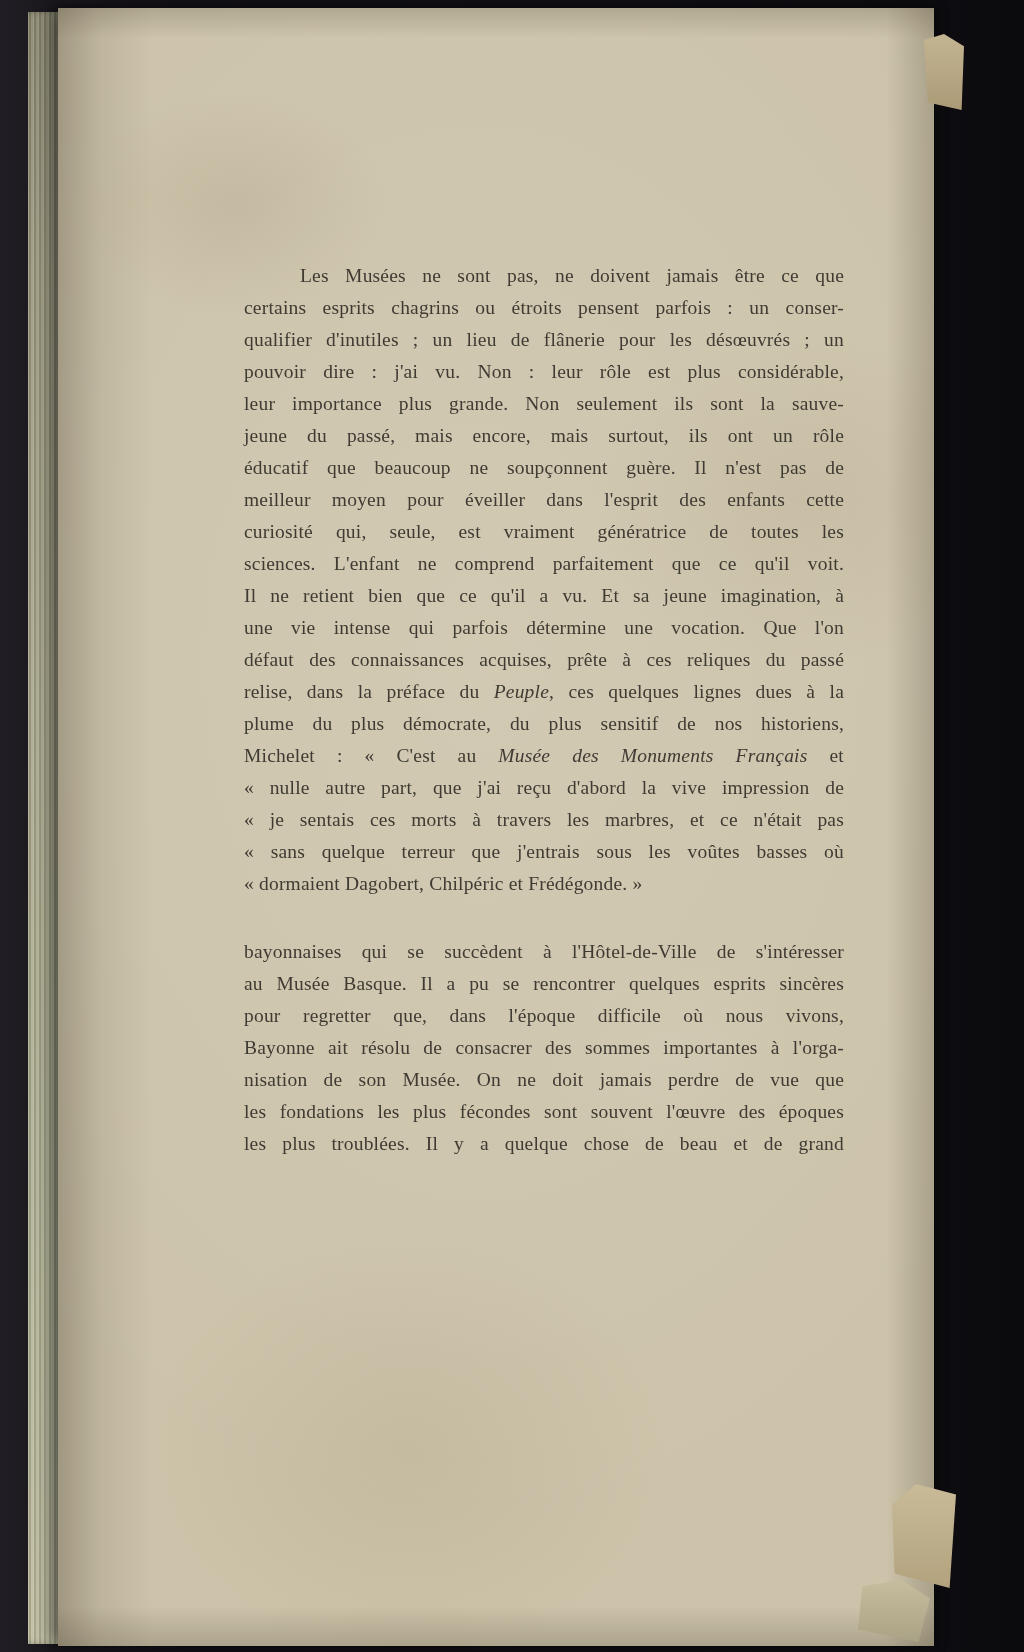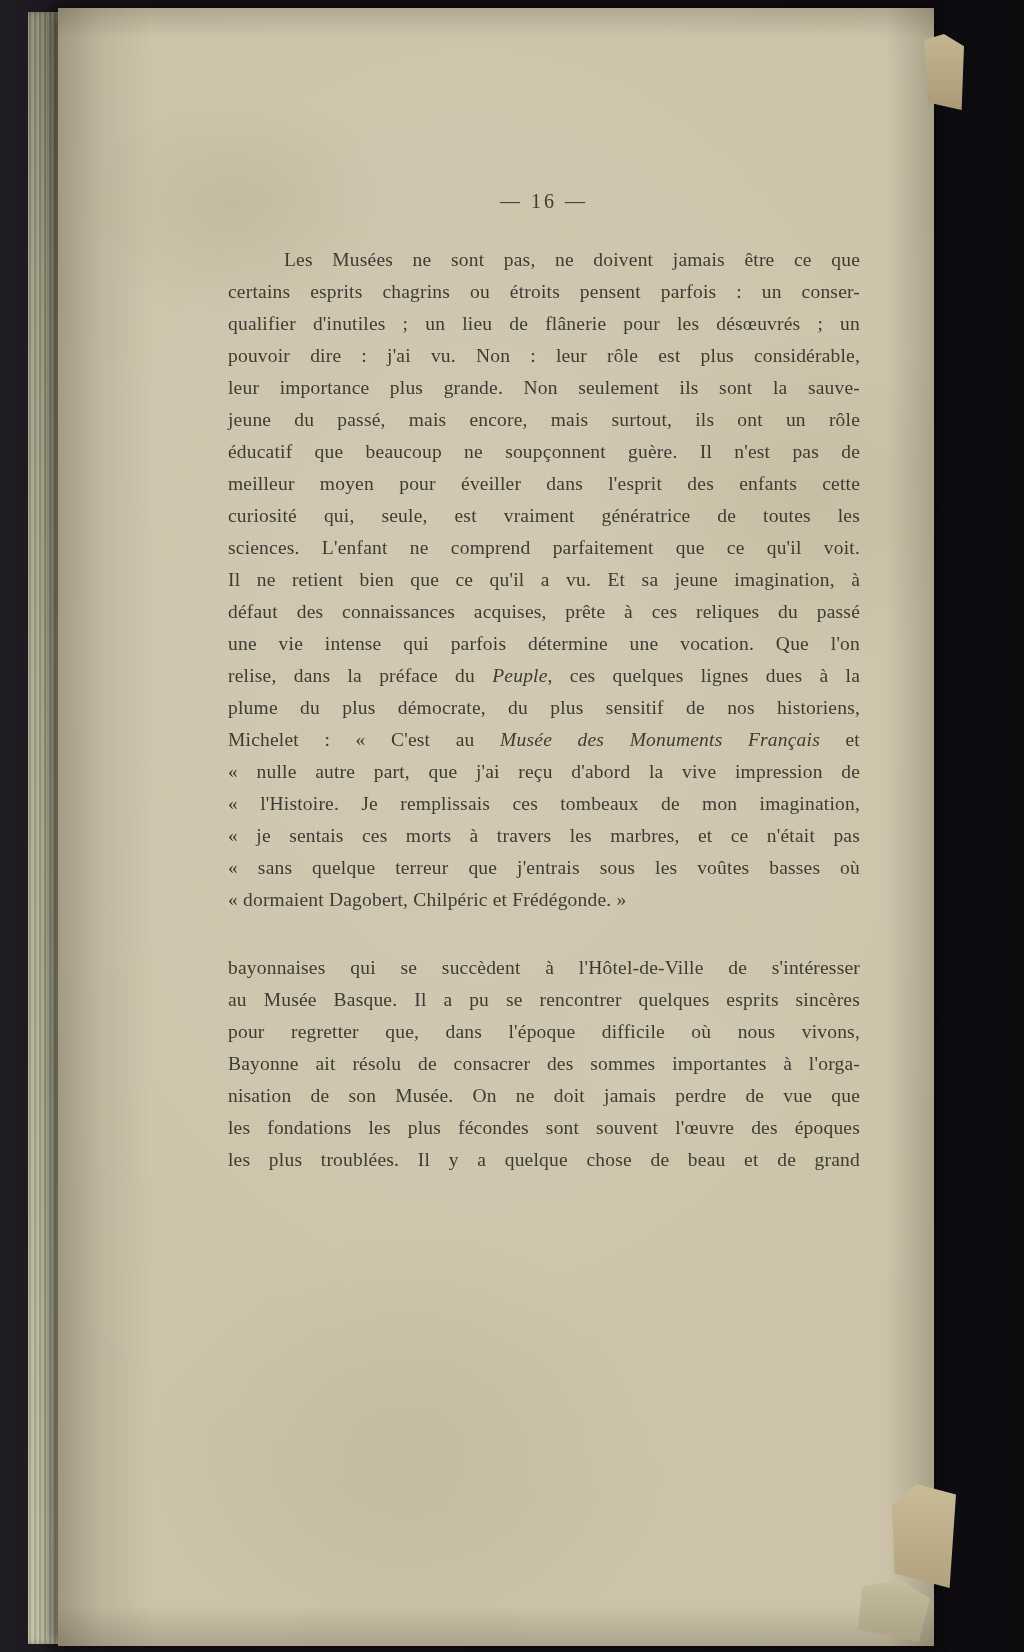--- a/index.html
+++ b/index.html
@@ -68,21 +68,21 @@
 
   .text-block {
     position: absolute;
     left: 170px; top: 236px;
     width: 632px;
     color: var(--ink, #3f3b33);
     font-size: 19.5px;
     line-height: 32px;
     letter-spacing: 0.2px;
   }
-  .paragraph { margin: 0; }
+  .paragraph { margin: 16px; }
   .paragraph + .paragraph { margin-top: 36px; }
   .line {
     text-align: justify;
     text-align-last: justify;
   }
   .line.last { text-align-last: left; }
   .line.indent { padding-left: 56px; }
   .italic { font-style: italic; }
 
   
@@ -109,41 +109,39 @@
     clip-path: polygon(6% 10%, 60% 0, 100% 30%, 84% 100%, 0 80%);
   }
 </style>
 </head>
 <body>
 
 <div class="scene" style="--paper: #ccc3aa; --ink: #3f3b33;">
   <div class="edge-left"></div>
 
   <div class="page">
-    <div class="page-number">— 16 —</div>
     <div class="text-block">
         <div class="paragraph">
           <div class="line indent"><span>Les Musées ne sont pas, ne doivent jamais être ce que</span></div>
           <div class="line"><span>certains esprits chagrins ou étroits pensent parfois : un conser-</span></div>
           <div class="line"><span>qualifier d'inutiles ; un lieu de flânerie pour les désœuvrés ; un</span></div>
           <div class="line"><span>pouvoir dire : j'ai vu. Non : leur rôle est plus considérable,</span></div>
           <div class="line"><span>leur importance plus grande. Non seulement ils sont la sauve-</span></div>
           <div class="line"><span>jeune du passé, mais encore, mais surtout, ils ont un rôle</span></div>
           <div class="line"><span>éducatif que beaucoup ne soupçonnent guère. Il n'est pas de</span></div>
           <div class="line"><span>meilleur moyen pour éveiller dans l'esprit des enfants cette</span></div>
           <div class="line"><span>curiosité qui, seule, est vraiment génératrice de toutes les</span></div>
           <div class="line"><span>sciences. L'enfant ne comprend parfaitement que ce qu'il voit.</span></div>
           <div class="line"><span>Il ne retient bien que ce qu'il a vu. Et sa jeune imagination, à</span></div>
+          <div class="line"><span>une vie intense qui parfois détermine une vocation. Que l'on</span></div>
           <div class="line"><span>défaut des connaissances acquises, prête à ces reliques du passé</span></div>
-          <div class="line"><span>une vie intense qui parfois détermine une vocation. Que l'on</span></div>
           <div class="line"><span>relise, dans la préface du </span><span class="italic">Peuple</span><span>, ces quelques lignes dues à la</span></div>
           <div class="line"><span>plume du plus démocrate, du plus sensitif de nos historiens,</span></div>
           <div class="line"><span>Michelet : « C'est au </span><span class="italic">Musée des Monuments Français</span><span> et</span></div>
           <div class="line"><span>« nulle autre part, que j'ai reçu d'abord la vive impression de</span></div>
-          <div class="line"><span>« l'Histoire. Je remplissais ces tombeaux de mon imagination,</span></div>
           <div class="line"><span>« je sentais ces morts à travers les marbres, et ce n'était pas</span></div>
           <div class="line"><span>« sans quelque terreur que j'entrais sous les voûtes basses où</span></div>
           <div class="line last"><span>« dormaient Dagobert, Chilpéric et Frédégonde. »</span></div>
         </div>
         <div class="paragraph">
           <div class="line"><span>bayonnaises qui se succèdent à l'Hôtel-de-Ville de s'intéresser</span></div>
           <div class="line"><span>au Musée Basque. Il a pu se rencontrer quelques esprits sincères</span></div>
           <div class="line"><span>pour regretter que, dans l'époque difficile où nous vivons,</span></div>
           <div class="line"><span>Bayonne ait résolu de consacrer des sommes importantes à l'orga-</span></div>
           <div class="line"><span>nisation de son Musée. On ne doit jamais perdre de vue que</span></div>

